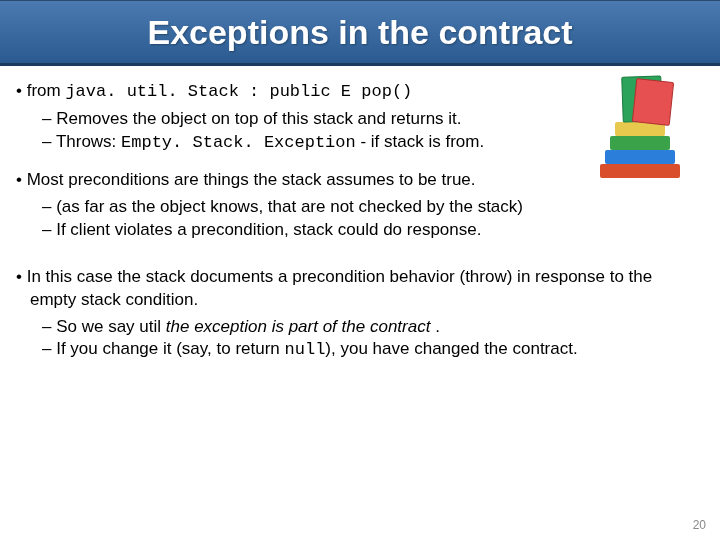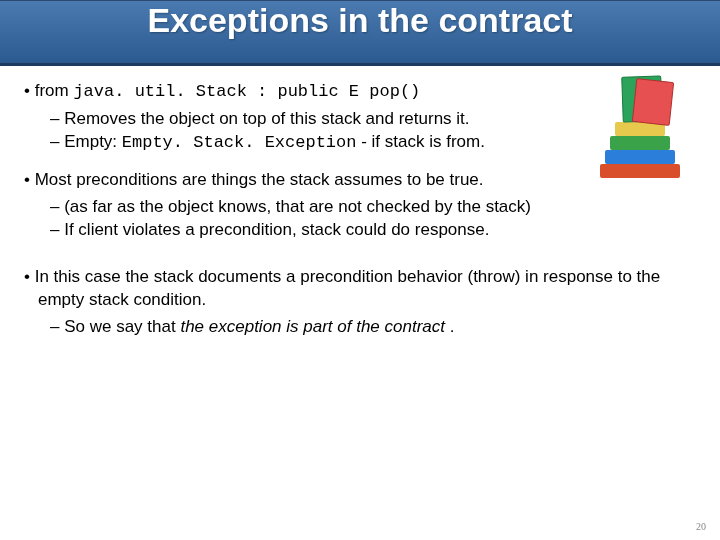--- a/index.html
+++ b/index.html
@@ -11,30 +11,31 @@
     overflow: hidden;
     position: relative;
   }
   .title-bar {
     width: 100%;
     height: 66px;
     background: linear-gradient(to bottom, #4a7ab0 0%, #3a6aa0 50%, #2a5a90 100%);
     border-top: 1px solid #2a4a70;
     border-bottom: 3px solid #1a3a60;
     display: flex;
+    align-items: center;
     justify-content: center;
   }
   .title-text {
     color: #ffffff;
     font-size: 34px;
     font-weight: bold;
     text-shadow: 1px 1px 2px rgba(0,0,0,0.3);
   }
   .content {
-    padding: 14px 22px 0 24px;
+    padding: 14px 22px 0 16px;
     font-size: 17px;
     color: #000;
     line-height: 1.35;
   }
   .bullet1 {
     margin-bottom: 4px;
     padding-left: 14px;
     text-indent: -14px;
   }
   .bullet1::before {
@@ -54,23 +55,22 @@
   .code {
     font-family: "Courier New", monospace;
   }
   .italic {
     font-style: italic;
   }
   .page-num {
     position: absolute;
     bottom: 8px;
     right: 14px;
-    font-size: 10px;
+    font-size: 12px;
     color: #888;
-    font-family: Liberation Serif, serif;
   }
   .books-illus {
     position: absolute;
     top: 78px;
     right: 20px;
     width: 110px;
     height: 100px;
   }
   
   .book { position: absolute; border-radius: 2px; }
@@ -99,34 +99,37 @@
 </div>
 
 <div class="content">
 
   <div class="bullet1">
     <span>from </span><span class="code">java. util. Stack : public E pop()</span>
   </div>
   <div class="sub-list">
     <div class="bullet2">Removes the object on top of this stack and returns it.</div>
     <div class="bullet2">
-      <span>Empty: </span><span class="code">Empty. Stack. Exception</span><span> - if stack is from.</span>
+      <span>Throws: </span><span class="code">Empty. Stack. Exception</span><span> - if stack is from.</span>
     </div>
   </div>
 
   <div class="bullet1">Most preconditions are things the stack assumes to be true.</div>
   <div class="sub-list">
     <div class="bullet2">(as far as the object knows, that are not checked by the stack)</div>
     <div class="bullet2">If client violates a precondition, stack could do response.</div>
   </div>
 
   <div class="section-gap"></div>
 
   <div class="bullet1">In this case the stack documents a precondition behavior (throw) in response to the empty stack condition.</div>
   <div class="sub-list">
     <div class="bullet2">
-      <span>So we say that </span><span class="italic">the exception is part of the contract</span><span> .</span>
+      <span>So we say util </span><span class="italic">the exception is part of the contract</span><span> .</span>
+    </div>
+    <div class="bullet2">
+      <span>If you change it (say, to return </span><span class="code">null</span><span>), you have changed the contract.</span>
     </div>
   </div>
 
 </div>
 
 <div class="page-num">20</div>
 
 </body></html>

